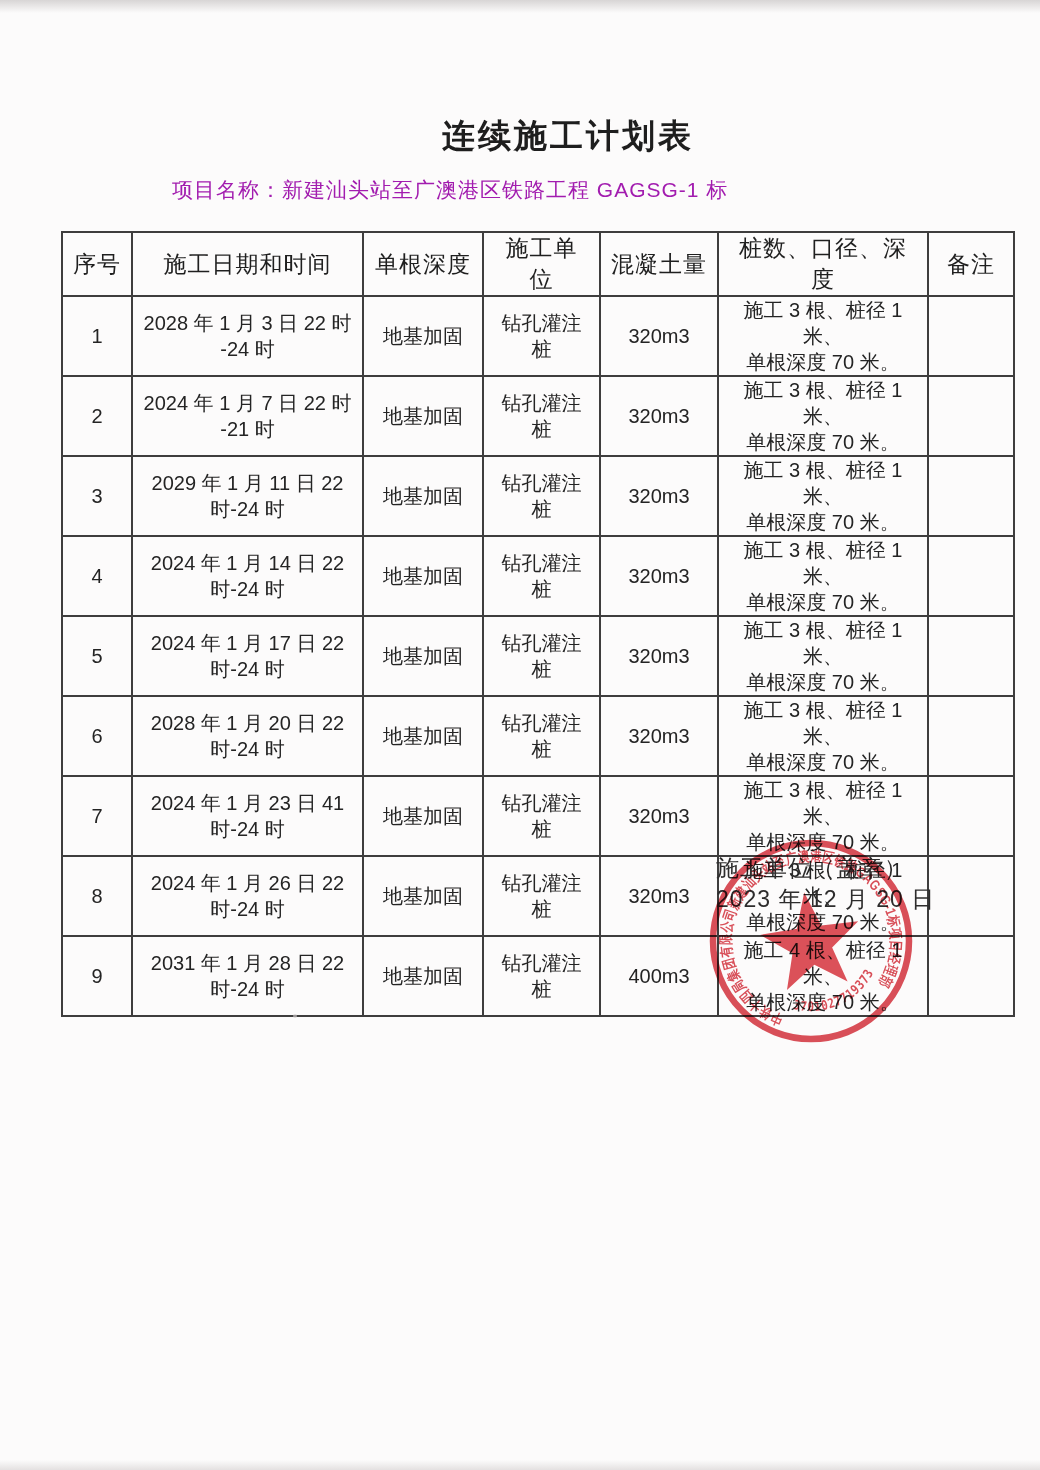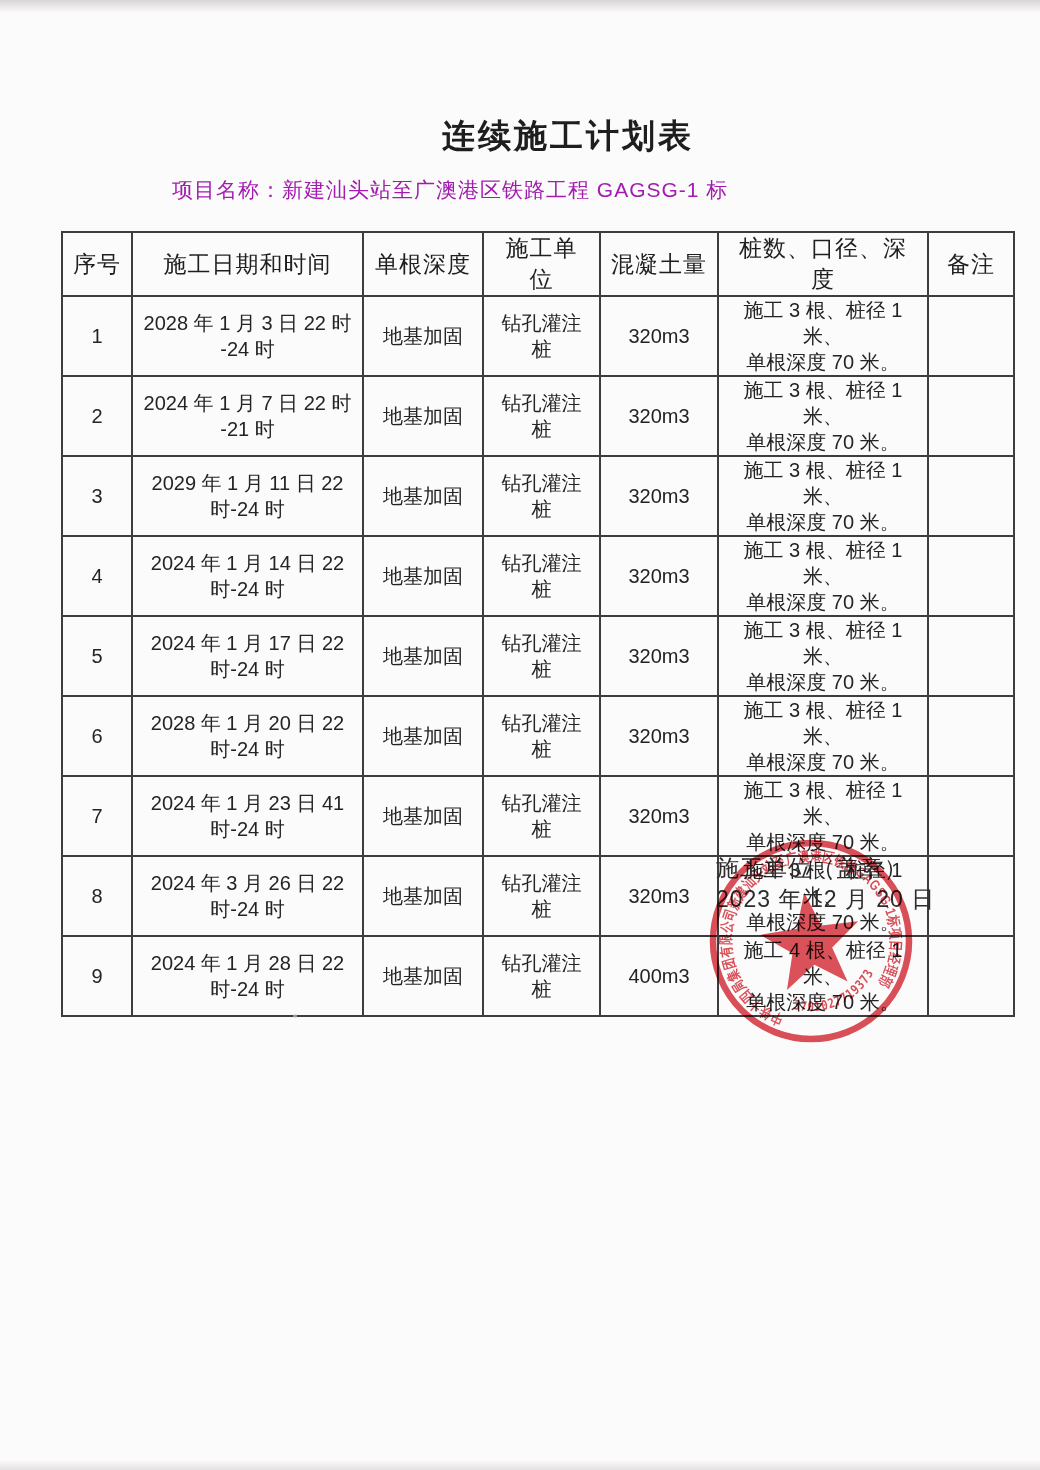--- a/index.html
+++ b/index.html
@@ -180,33 +180,33 @@
           <td>地基加固</td>
           <td>钻孔灌注
 桩</td>
           <td>320m3</td>
           <td>施工 3 根、桩径 1 米、
 单根深度 70 米。</td>
           <td></td>
         </tr>
         <tr>
           <td>8</td>
-          <td>2024 年 3 月 26 日 22
+          <td>2024 年 1 月 26 日 22
 时-24 时</td>
           <td>地基加固</td>
           <td>钻孔灌注
 桩</td>
           <td>320m3</td>
           <td>施工 3 根、桩径 1 米、
 单根深度 70 米。</td>
           <td></td>
         </tr>
         <tr>
           <td>9</td>
-          <td>2024 年 1 月 28 日 22
+          <td>2031 年 1 月 28 日 22
 时-24 时</td>
           <td>地基加固</td>
           <td>钻孔灌注
 桩</td>
           <td>400m3</td>
           <td>施工 4 根、桩径 1 米、
 单根深度 70 米。</td>
           <td></td>
         </tr>
       </tbody>

